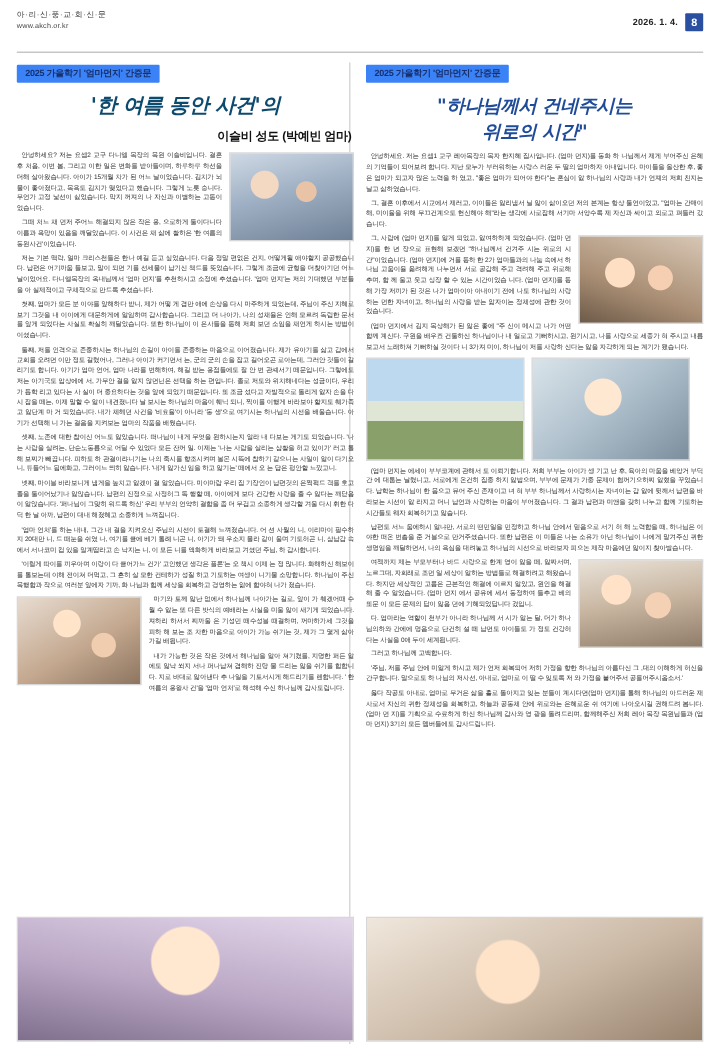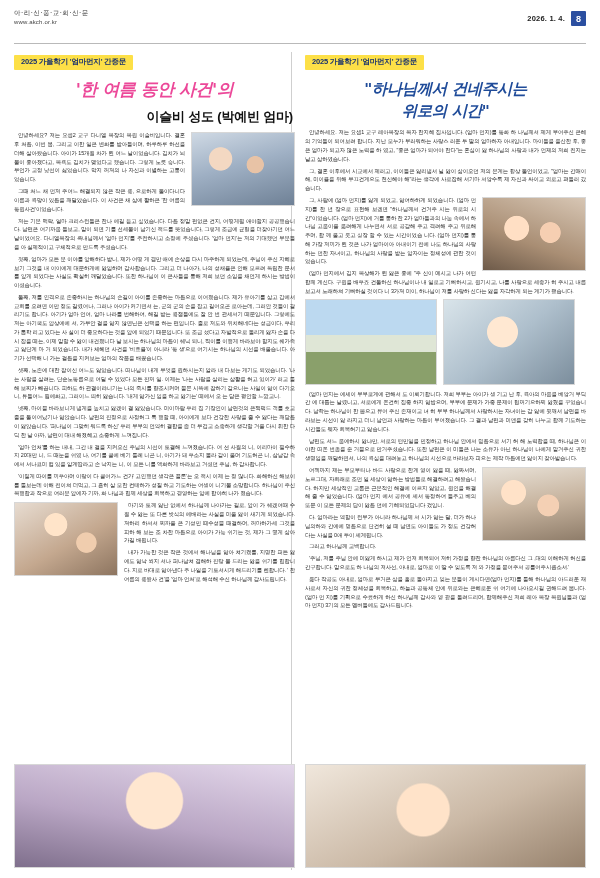--- a/index.html
+++ b/index.html
@@ -88,52 +88,52 @@
     left: 291px;
     top: 6px;
     bottom: 8px;
     width: 1px;
     background: #cfcfcf;
   }
 
   
   .kicker {
     display: inline-block;
-    background: #fde047;
+    background: #3b82f6;
     color: #17306e;
     font-size: 7.5px;
     font-weight: bold;
     padding: 2.5px 7px 2.5px 7px;
     border-radius: 1px;
     letter-spacing: -0.2px;
     margin-bottom: 6px;
   }
 
   
   .title-script {
-    color: #ec4899;
+    color: #0c4a6e;
     font-family: "DejaVu Serif", serif;
     font-style: italic;
     font-weight: bold;
     font-size: 17px;
     line-height: 1.35;
     text-align: center;
     padding: 2px 2px 6px 2px;
     letter-spacing: -0.5px;
   }
   .title-script.right {
     color: #1f4b99;
     font-size: 15.5px;
     line-height: 1.45;
   }
   .title-line2 { display: block; }
 
   .byline {
     text-align: right;
-    font-size: 13px;
+    font-size: 10px;
     font-weight: bold;
     color: #111;
     margin: 2px 2px 5px 0;
     letter-spacing: -0.2px;
   }
   .byline .role { font-weight: bold; }
 
   
   .body {
     font-size: 5.4px;

